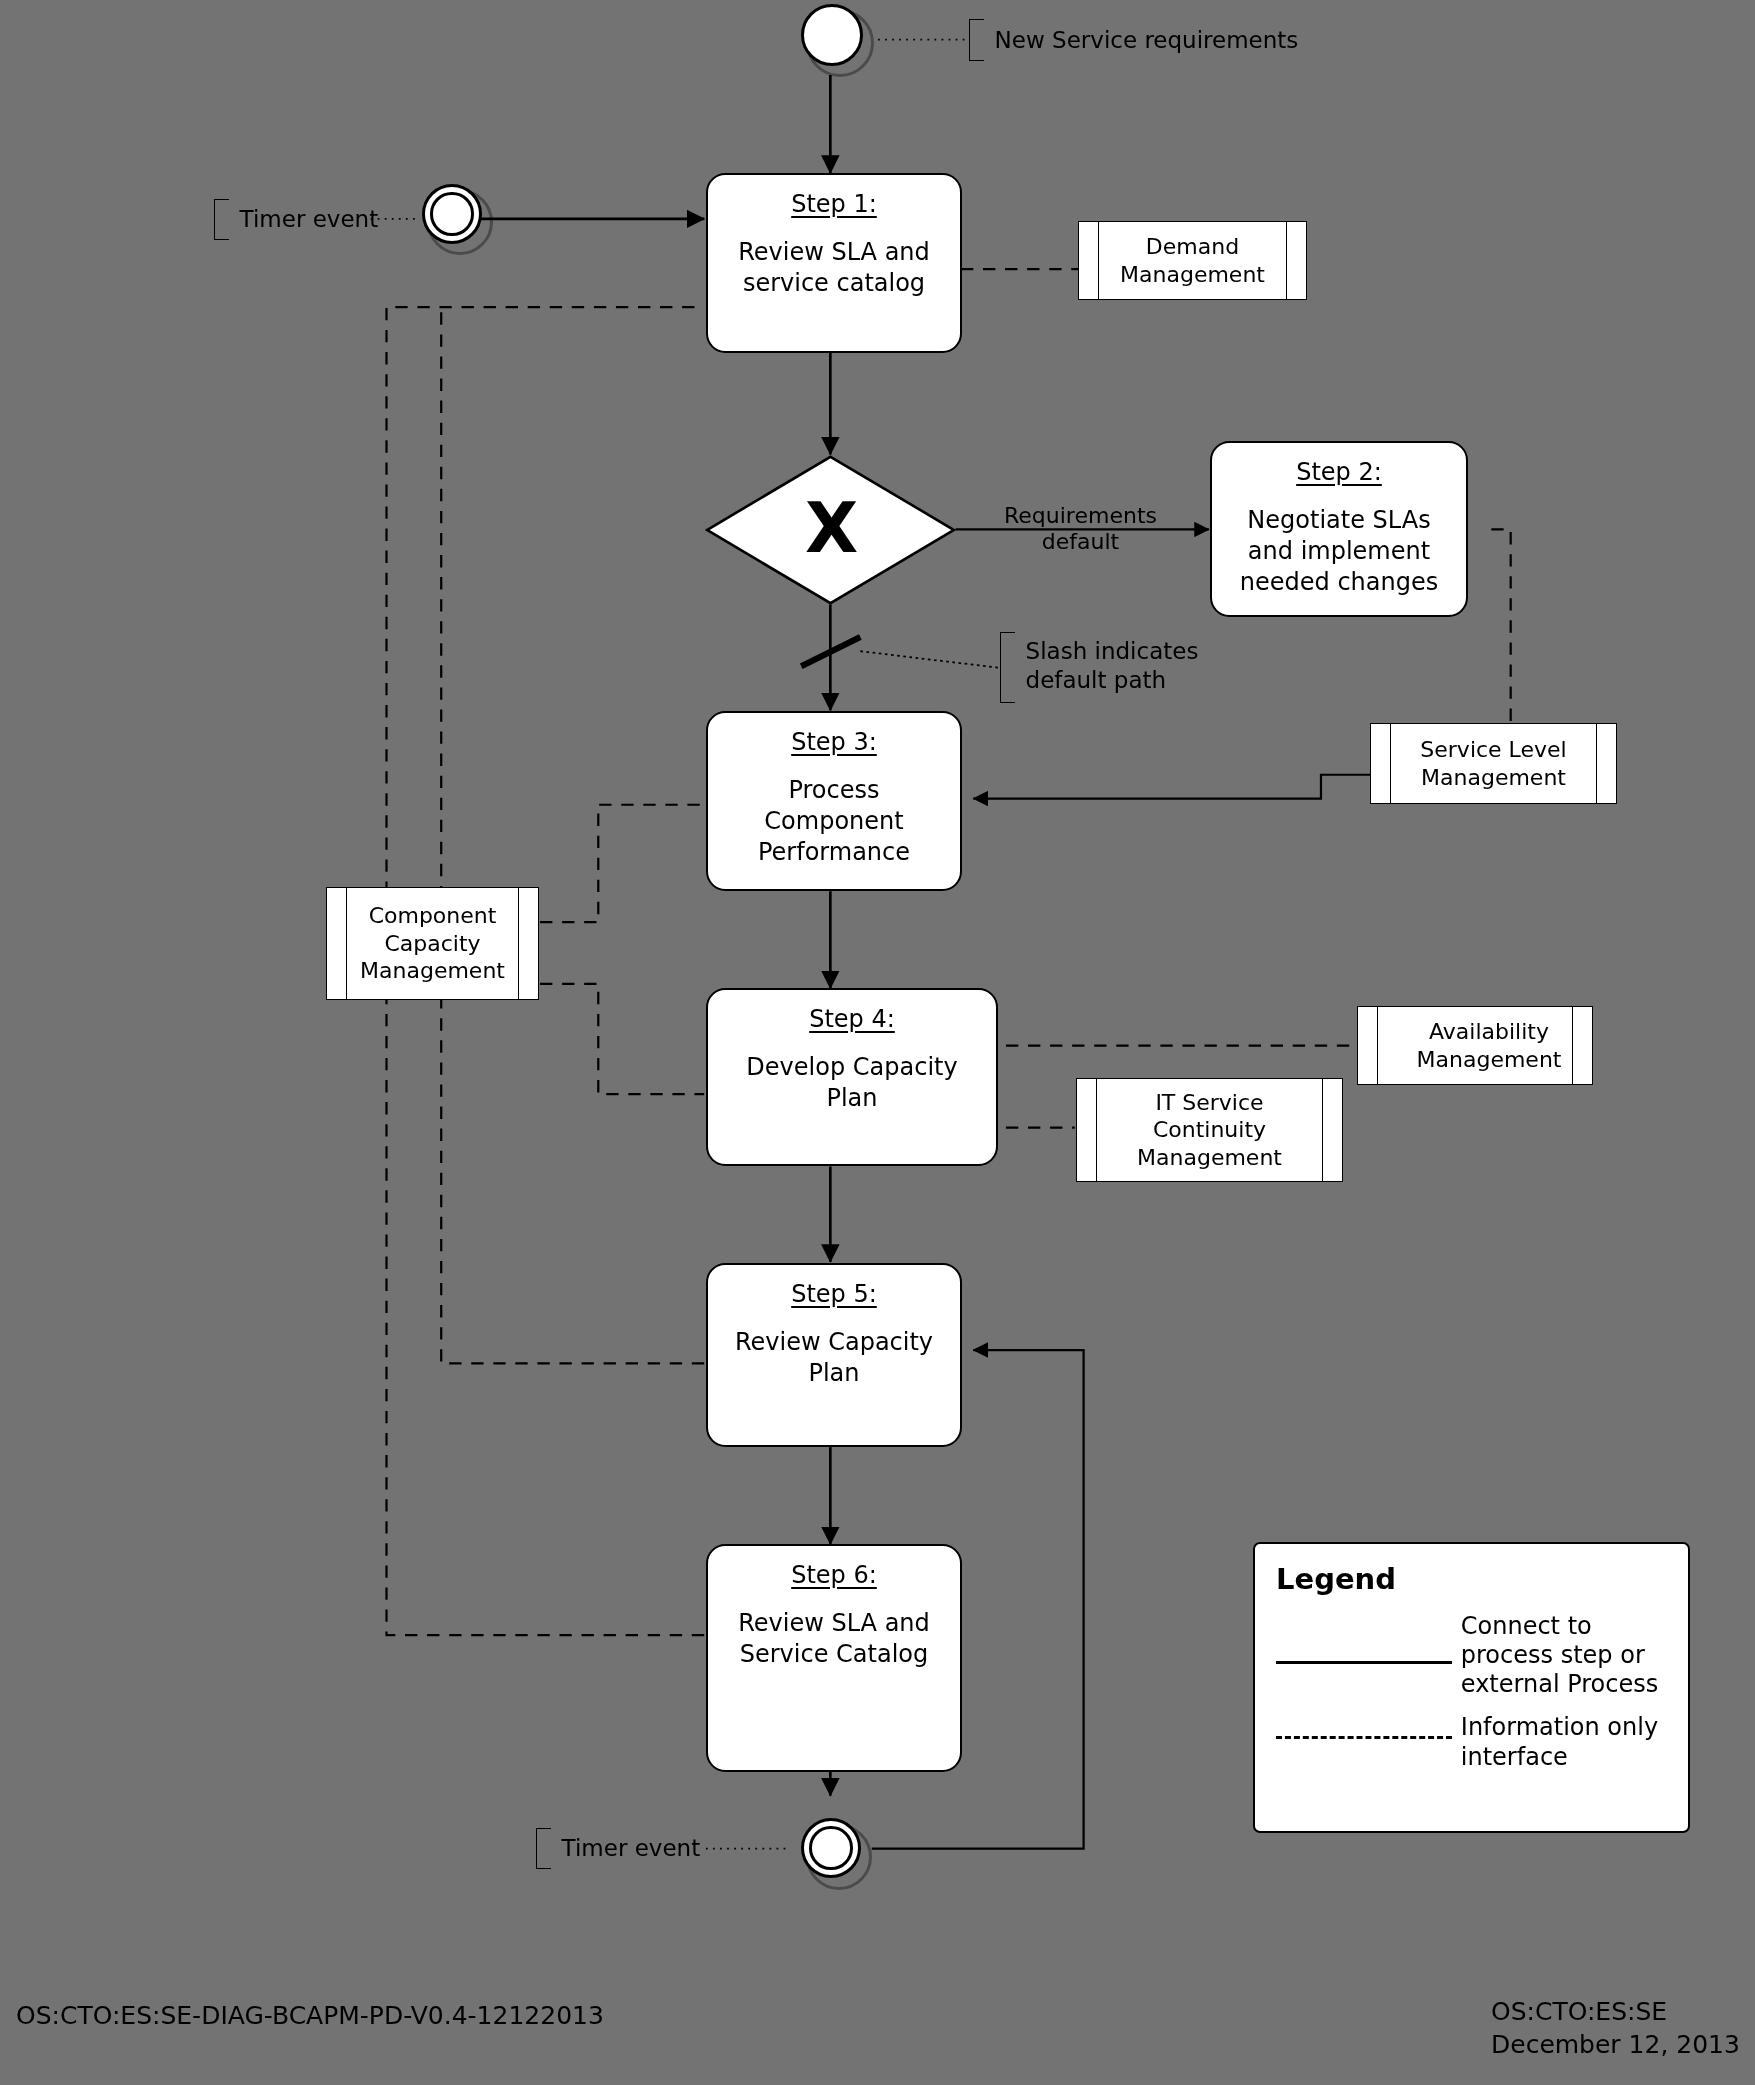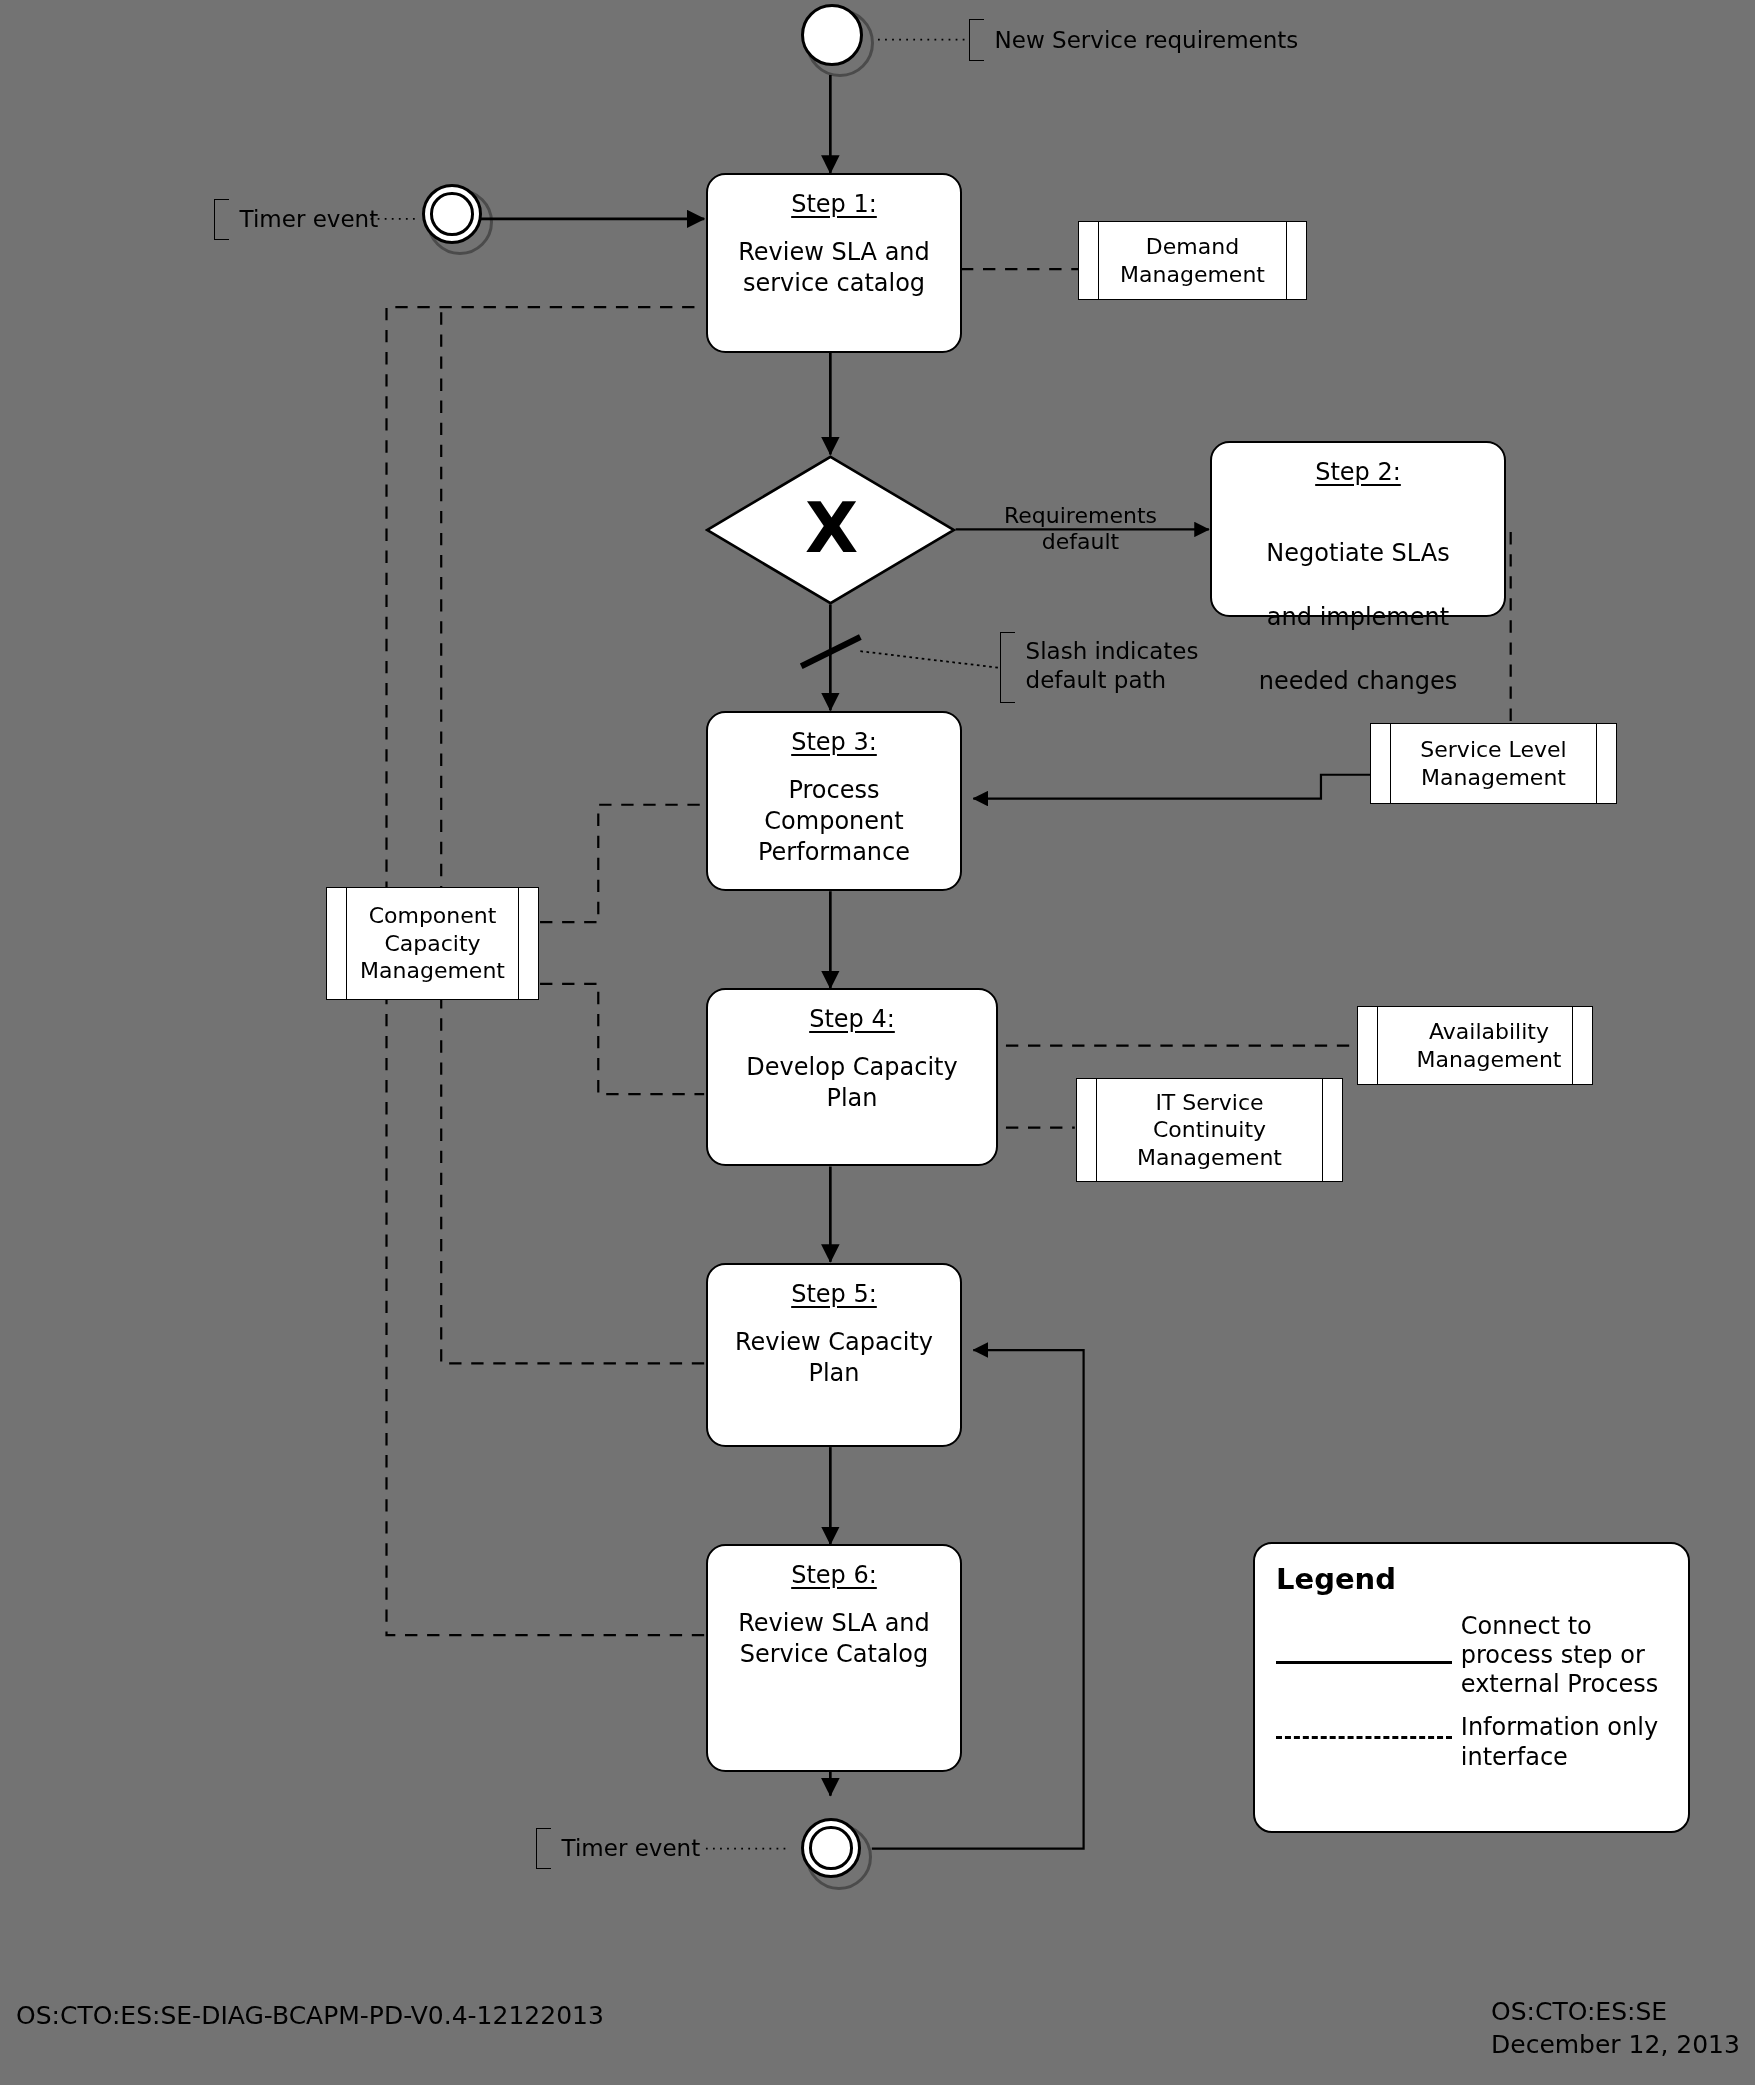--- a/index.html
+++ b/index.html
@@ -123,21 +123,21 @@
     font-size: 22px;
     line-height: 1.2;
     text-align: center;
     white-space: nowrap;
   }
   
   #legend {
     position: absolute;
     box-sizing: border-box;
     border: 2.6px solid #000;
-    border-radius: 19px;
+    border-radius: 7px;
     background: #fff;
     padding: 17.6px 21px;
   }
   #legend .legend-title {
     font-size: 29px;
     font-weight: bold;
     margin-bottom: 16px;
   }
   #legend .legend-row {
     display: flex;
@@ -285,21 +285,21 @@
   </div>
 
   <div class="annot multiline" style="left:1000px; top:632px; height:71px; width:265px; align-items:stretch;">
     <div class="bracket"></div>
     <div class="annot-text" style="padding-top:5.3px;">
       <div>Slash indicates</div>
       <div>default path</div>
     </div>
   </div>
 
-  <div class="task" style="left:1210px; top:441px; width:296px; height:176px;gap:33px;">
+  <div class="task" style="left:1210px; top:441px; width:258px; height:176px;">
     <div class="step-label">Step 2:</div>
     <div class="task-body">Negotiate SLAs</div>
     <div class="task-body">and implement</div>
     <div class="task-body">needed changes</div>
   </div>
 
   <div class="extproc" style="left:1370px; top:723px; width:247px; height:81px;">
     <div class="bar left"></div>
     <div class="bar right"></div>
     <div class="ep-text">

